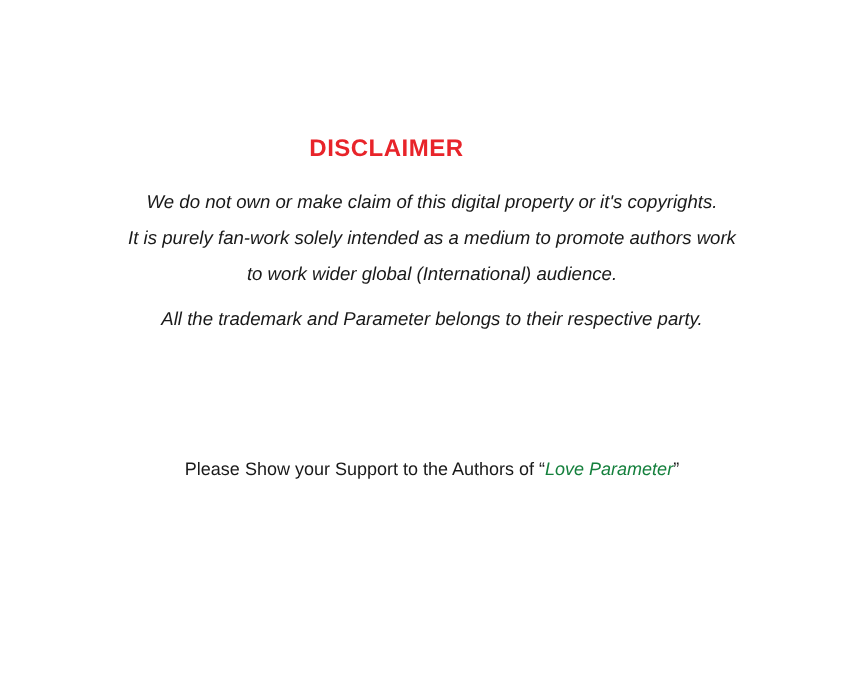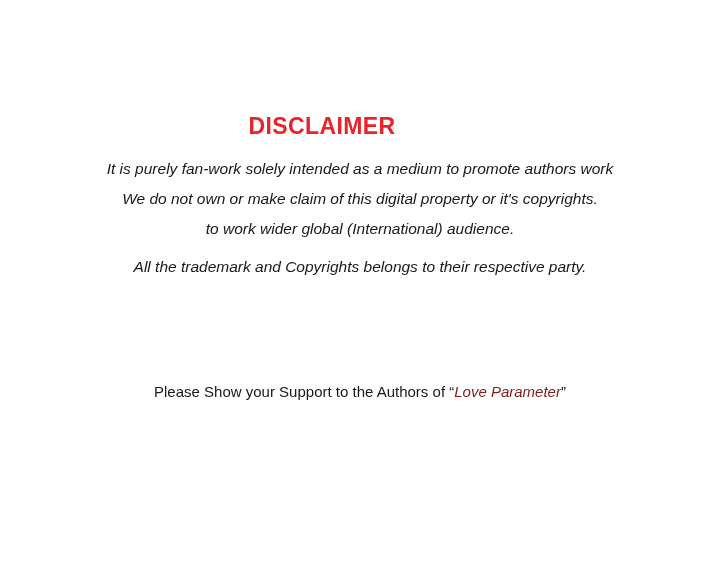--- a/index.html
+++ b/index.html
@@ -19,21 +19,21 @@
     width: 720px;
     height: 562px;
     box-sizing: border-box;
   }
   .disclaimer-title {
     position: absolute;
     top: 113px;
     left: 0;
     width: 644px;
     text-align: center;
-    font-size: 23px;
+    font-size: 20px;
     font-weight: bold;
     color: #e8242a;
     letter-spacing: 0.4px;
   }
   .body-block {
     position: absolute;
     top: 154px;
     left: 0;
     width: 720px;
     text-align: center;
@@ -61,41 +61,41 @@
     left: 0;
     width: 720px;
     text-align: center;
   }
   .support-line {
     font-size: 15px;
     line-height: 28px;
     color: #191919;
   }
   .title-red {
-    color: #7f1d1d;
+    color: #15803d;
     font-style: italic;
   }
   .inline {
     white-space: pre;
   }
 </style>
 </head>
 <body>
 
 <div class="page">
 
   <div class="disclaimer-title">DISCLAIMER</div>
 
   <div class="body-block">
+    <div class="body-line">We do not own or make claim of this digital property or it's copyrights.</div>
     <div class="body-line">It is purely fan-work solely intended as a medium to promote authors work</div>
-    <div class="body-line">We do not own or make claim of this digital property or it's copyrights.</div>
     <div class="body-line">to work wider global (International) audience.</div>
   </div>
 
-  <div class="trademark-line">All the trademark and Copyrights belongs to their respective party.</div>
+  <div class="trademark-line">All the trademark and Parameter belongs to their respective party.</div>
 
   <div class="support-block">
     <div class="support-line">
       <span class="inline">Please Show your Support to the Authors of “</span><span class="title-red">Love Parameter</span><span class="inline">”</span>
     </div>
   </div>
 
 </div>
 
 </body></html>

